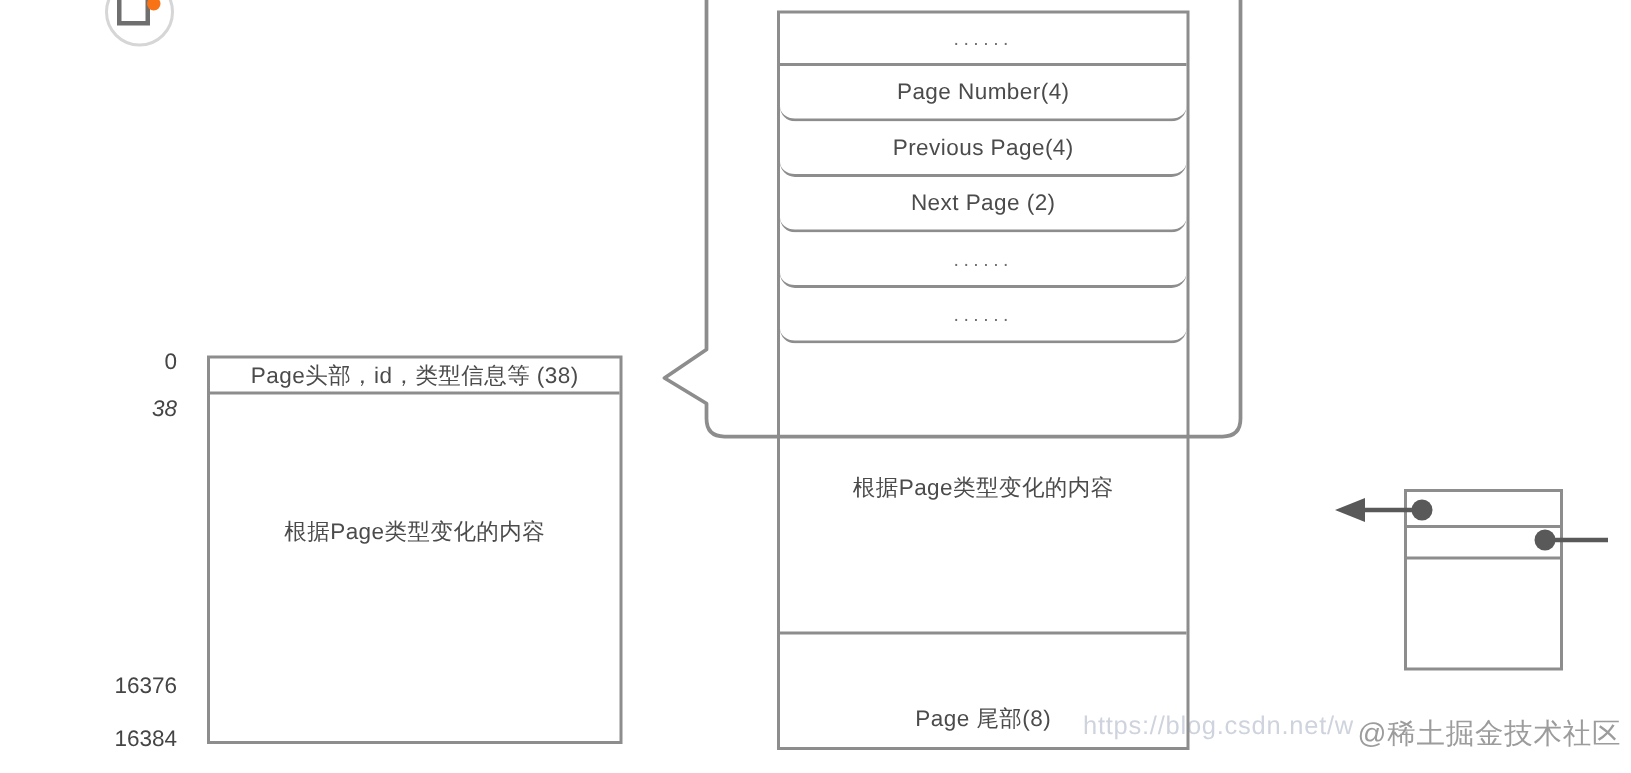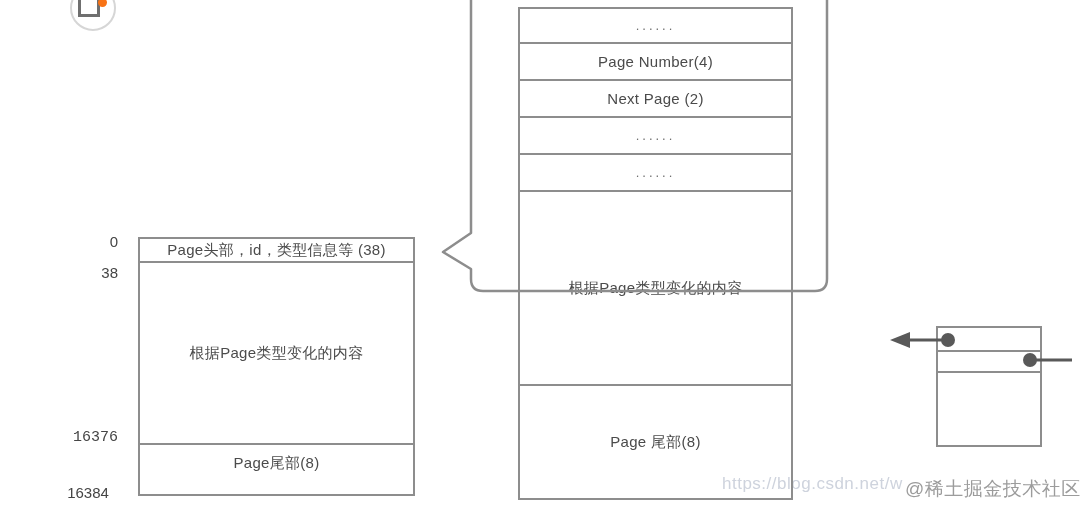--- a/index.html
+++ b/index.html
@@ -32,26 +32,26 @@
   #left-box .r-header{height:24px;}
   #left-box .r-body{height:182px;}
   #left-box .r-footer{flex:1;}
   #left-box .r-footer{height:37px;}
   
   .offset{
     position:absolute;left:58px;width:60px;height:16px;
     text-align:right;font-size:15px;color:#454545;z-index:2;line-height:16px;
   }
   #off-0{top:234px;}
-  #off-38{top:265px;}
-  #off-16376{top:430px;font-family:Liberation Mono, monospace;}
-  #off-16384{top:485px;text-align:center;}
+  #off-38{top:265px;font-style:italic;}
+  #off-16376{top:450px;}
+  #off-16384{top:485px;}
   
   #detail-box{left:518px;top:7px;width:275px;height:493px;}
-  #detail-box .r-s{height:37px;}
+  #detail-box .r-s{height:37px;border-radius:10px;}
   #detail-box .r-1{height:35px;}
   #detail-box .r-big{height:194px;}
   #detail-box .r-footer{height:35px;margin-top:39px;}
   
   #small-box{left:936px;top:326px;width:106px;height:121px;}
   #small-box .r-a{height:24px;}
   #small-box .r-b{height:21px;}
   #small-box .r-c{flex:1;}
   
   #overlay{position:absolute;left:0;top:0;width:1087px;height:515px;z-index:3;pointer-events:none;}
@@ -97,26 +97,26 @@
   </div>
 
   <div class="offset" id="off-0">0</div>
   <div class="offset" id="off-38">38</div>
   <div class="offset" id="off-16376">16376</div>
   <div class="offset" id="off-16384">16384</div>
 
   <div class="box" id="left-box">
     <div class="row r-header">Page头部，id，类型信息等 (38)</div>
     <div class="row r-body">根据Page类型变化的内容</div>
-    <div class="row r-footer">Page尾部(8)</div>
   </div>
 
   <div class="box" id="detail-box">
     <div class="row r-1 dots">......</div>
     <div class="row r-s">Page Number(4)</div>
+    <div class="row r-s">Previous Page(4)</div>
     <div class="row r-s">Next Page (2)</div>
     <div class="row r-s dots">......</div>
     <div class="row r-s dots">......</div>
     <div class="row r-big">根据Page类型变化的内容</div>
     <div class="row r-footer">Page 尾部(8)</div>
   </div>
 
   <div class="box" id="small-box">
     <div class="row r-a"></div>
     <div class="row r-b"></div>

